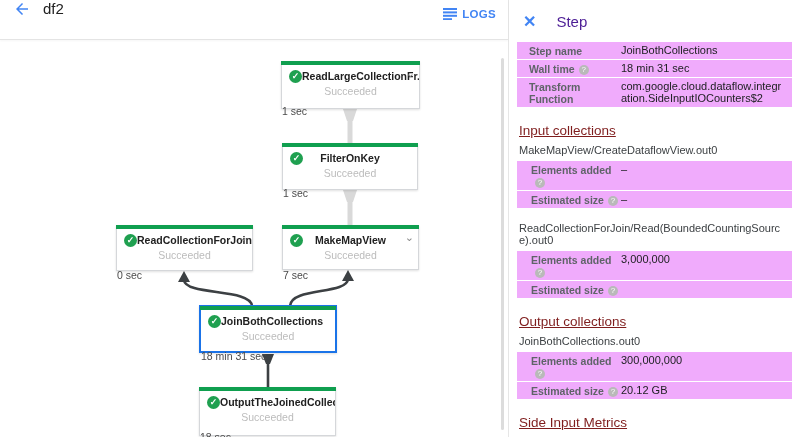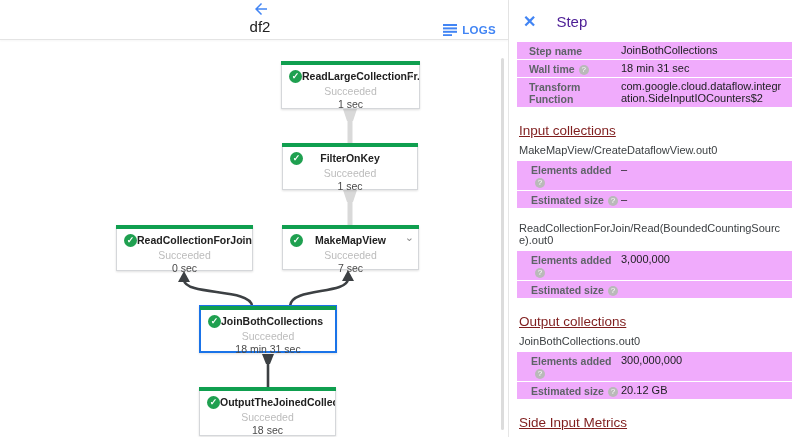--- a/index.html
+++ b/index.html
@@ -3,42 +3,42 @@
 <meta charset="utf-8">
 <style>
   * { margin:0; padding:0; box-sizing:border-box; }
   html,body { width:800px; height:437px; overflow:hidden; background:#fff;
     font-family:"Liberation Sans", sans-serif; }
   .app { position:relative; width:800px; height:437px; background:#fff; }
 
   
   .left-panel { position:absolute; left:0; top:0; width:508px; height:437px; background:#fff; }
   .topbar { position:relative; height:40px; background:#fff; border-bottom:1px solid #e4e4e4;
-    box-shadow:0 1px 2px rgba(0,0,0,0.04); display:flex; align-items:center; z-index:5;flex-direction:column; }
+    box-shadow:0 1px 2px rgba(0,0,0,0.04); display:flex; z-index:5; }
   .back-btn { width:18px; height:18px; margin-left:13px; cursor:pointer; }
   .job-title { font-size:15px; color:#212121; margin-left:12px; }
-  .logs-btn { position:absolute; right:12px; top:16px; height:28px; display:flex; align-items:center;
+  .logs-btn { position:absolute; right:12px; top:0; height:28px; display:flex; align-items:center;
     gap:5px; color:#4285f4; font-size:11.5px; font-weight:bold; letter-spacing:0.3px; cursor:pointer; }
 
   .canvas { position:relative; width:508px; height:397px; background:#fff; overflow:hidden; }
   .edges { position:absolute; left:0; top:0; }
 
   .node { position:absolute; background:#fff; border:1px solid #d5d7da;
     box-shadow:0 1px 2px rgba(0,0,0,0.12); cursor:pointer; }
   .node .nbar { height:4px; background:#0f9f4f; margin:-1px -1px 0 -1px; }
   .node.selected { border:2px solid #1a73e8; }
   .node.selected .nbar { margin:-1px -1px 0 -1px; }
   .nrow { position:relative; height:14px; margin-top:5px; }
   .check { position:absolute; left:7px; top:0; width:13px; height:13px; border-radius:50%;
     background:#1fa050; color:#fff; font-size:9px; font-weight:bold; text-align:center; line-height:13px; }
   .ntitle { display:block; text-align:center; font-size:10.5px; font-weight:bold; color:#212121;
     padding:0 20px; white-space:nowrap; overflow:hidden; }
   .chev { position:absolute; right:4px; top:-3px; color:#8a8a8a; font-size:11px; }
   .nstatus { text-align:center; font-size:10.5px; color:#bcbcbc; margin-top:1px; }
-  .ntime { text-align:center; font-size:10.5px; color:#4a4a4a; margin-top:1px; }
+  .ntime { font-size:10.5px; color:#4a4a4a; margin-top:8px; }
   .vscroll { position:absolute; left:501px; top:18px; width:3px; height:372px;
     background:#dcdcdc; border-radius:2px; }
 
   
   .right-panel { position:absolute; left:508px; top:0; width:292px; height:437px;
     background:#fff; border-left:1px solid #e6e6e6; overflow:hidden; }
   .panel-header { height:42px; display:flex; align-items:center; }
   .close-icon { margin-left:14px; color:#4285f4; font-size:16px; font-weight:bold; cursor:pointer; }
   .panel-title { margin-left:20px; font-size:15px; color:#4c1d95; }
   .panel-body { padding:0 8px; }

